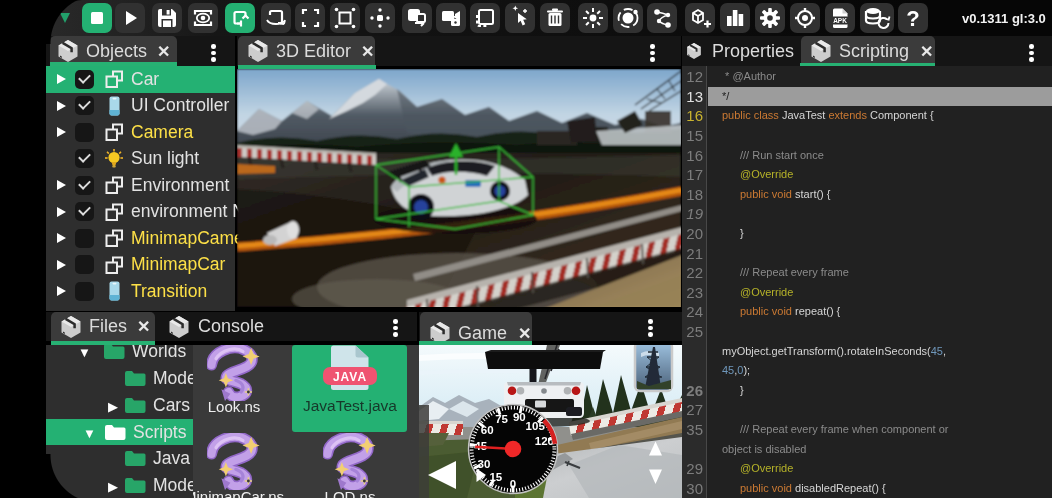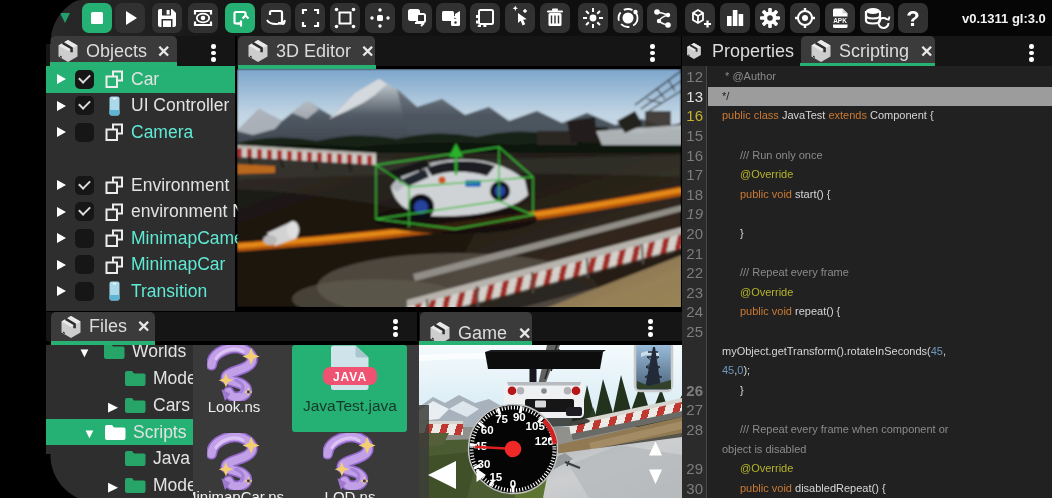--- a/index.html
+++ b/index.html
@@ -22,21 +22,21 @@
   .underline{position:absolute;height:4px;background:#27b173}
   .menu3{position:absolute;width:4px;color:#fff}
   .dot{position:absolute;width:4.5px;height:4.5px;border-radius:50%;background:#fff;left:0}
   
   #objpanel{position:absolute;left:46px;top:66px;width:189px;height:245px;background:#2e2e2e}
   .row{position:absolute;left:0;width:100%;height:26.5px;display:flex;align-items:center}
   .row .arr{width:0;height:0;border-top:5.5px solid transparent;border-bottom:5.5px solid transparent;border-left:9px solid #fff;position:absolute;left:11px}
   .cb{position:absolute;left:29px;width:19px;height:19px;background:#161616;border-radius:5px}
   .cb.on::after{content:"";position:absolute;left:4px;top:4.2px;width:9px;height:5px;border-left:2.6px solid #dcdcdc;border-bottom:2.6px solid #dcdcdc;transform:rotate(-45deg)}
   .rlabel{position:absolute;left:85px;font-size:17.5px;color:#e2e2e2;white-space:nowrap}
-  .rlabel.dis{color:#5eead4}
+  .rlabel.dis{color:#fde047}
   .ricon{position:absolute;left:57px;width:22px;height:22px}
   .grow{background:#24b173}
   
   #codepanel{position:absolute;left:682px;top:66px;width:370px;height:432px;background:#212121;overflow:hidden}
   #gutter{position:absolute;left:0;top:0;width:25px;height:100%;background:#2b2b2b;border-right:1px solid #484848}
   .ln{position:absolute;right:3px;width:22px;text-align:right;font-size:15px;color:#7d7d7d;line-height:19.6px}
   .cl{position:absolute;left:40px;width:342px;font-size:11px;line-height:19.6px;color:#c4c4c4;white-space:nowrap}
   .kw{color:#cc7a33}.cm{color:#8b8b8b}.an{color:#b5b229}.num{color:#6f97bb}.wh{color:#d6d6d6}
   
   #filetree{position:absolute;left:46px;top:345px;width:147px;height:153px;background:#2e2e2e;overflow:hidden}
@@ -338,20 +338,29 @@
     <div class="tab" style="left:5px;width:104px;height:29px">
       <svg class="hex" width="22" height="24" viewBox="0 0 22 24" style="margin-left:9px">
           <path d="M11 1 L20.5 6.5 V17.5 L11 23 L1.5 17.5 V6.5 Z" fill="#cdcdcd"></path>
           <path d="M1.5 6.5 L11 12 L20.5 6.5 L11 1 Z" fill="#e9e9e9"></path>
           <path d="M5.6 3.9 L14.6 9.1 L14.6 13.2" stroke="#2c2c2c" stroke-width="2.5" fill="none"></path>
           <path d="M3 16.5 l1.8 1 v1.6 l-1.8-1 Z" fill="#2c2c2c"></path>
         </svg>
       <span class="tablabel" style="margin-left:7px">Files</span>
       <span class="tabx" style="margin-left:10px">✕</span>
     </div>
+    <div class="tab inactive" style="left:114px;width:120px;height:29px">
+      <svg class="hex" width="22" height="24" viewBox="0 0 22 24" style="margin-left:8px">
+          <path d="M11 1 L20.5 6.5 V17.5 L11 23 L1.5 17.5 V6.5 Z" fill="#cdcdcd"></path>
+          <path d="M1.5 6.5 L11 12 L20.5 6.5 L11 1 Z" fill="#e9e9e9"></path>
+          <path d="M5.6 3.9 L14.6 9.1 L14.6 13.2" stroke="#2c2c2c" stroke-width="2.5" fill="none"></path>
+          <path d="M3 16.5 l1.8 1 v1.6 l-1.8-1 Z" fill="#2c2c2c"></path>
+        </svg>
+      <span class="tablabel" style="margin-left:8px">Console</span>
+    </div>
     <div class="menu3" style="left:347px;top:7px">
         <i class="dot" style="top:0"></i>
         <i class="dot" style="top:6.5px"></i>
         <i class="dot" style="top:13px"></i>
       </div>
   </div>
   <div class="underline" style="left:51px;top:341px;width:104px"></div>
 
   <div class="tabbar" style="left:419px;top:312px;width:263px;height:29px">
     <div class="tab" style="left:1px;width:112px;height:42px">
@@ -393,20 +402,36 @@
       <span class="rlabel">Car</span>
     </div>
     <div class="row" style="top:53px">
       <span class="arr"></span>
       <span class="cb"></span>
       <span class="ricon"><svg width="22" height="22">
           <rect x="10" y="3.5" width="9" height="9" fill="none" stroke="#ededed" stroke-width="2"></rect>
           <rect x="3.5" y="8.5" width="10.5" height="10.5" fill="#2e2e2e" stroke="#ededed" stroke-width="2"></rect>
         </svg></span>
       <span class="rlabel dis">Camera</span>
+    </div>
+    <div class="row" style="top:79.5px">
+      <span class="cb on"></span>
+      <span class="ricon"><svg width="22" height="22">
+          <g stroke="#f0b428" stroke-width="1.6">
+            <path d="M11 1 v2.6"></path>
+            <path d="M4 3.8 l1.8 1.8"></path>
+            <path d="M18 3.8 l-1.8 1.8"></path>
+            <path d="M2 10 h2.6"></path>
+            <path d="M17.4 10 h2.6"></path>
+          </g>
+          <circle cx="11" cy="9.5" r="5.6" fill="#f7c922"></circle>
+          <path d="M8.7 14 h4.6 l-.7 3 q-.3 1.4-1.6 1.4 q-1.3 0-1.6-1.4 Z" fill="#e0a81c"></path>
+          <rect x="9.2" y="17.6" width="3.6" height="1.8" rx="0.9" fill="#caa53c"></rect>
+        </svg></span>
+      <span class="rlabel">Sun light</span>
     </div>
     <div class="row" style="top:106px">
       <span class="arr"></span>
       <span class="cb on"></span>
       <span class="ricon"><svg width="22" height="22">
           <rect x="10" y="3.5" width="9" height="9" fill="none" stroke="#ededed" stroke-width="2"></rect>
           <rect x="3.5" y="8.5" width="10.5" height="10.5" fill="#2e2e2e" stroke="#ededed" stroke-width="2"></rect>
         </svg></span>
       <span class="rlabel">Environment</span>
     </div>
@@ -460,30 +485,30 @@
       <div class="ln" style="top:118.80000000000001px;">18</div>
       <div class="ln" style="top:138.4px;font-style:italic;">19</div>
       <div class="ln" style="top:158px;">20</div>
       <div class="ln" style="top:177.6px;">21</div>
       <div class="ln" style="top:197.2px;">22</div>
       <div class="ln" style="top:216.8px;">23</div>
       <div class="ln" style="top:236.4px;">24</div>
       <div class="ln" style="top:256px;">25</div>
       <div class="ln" style="top:314.8px;font-weight:bold;">26</div>
       <div class="ln" style="top:334.40000000000003px;">27</div>
-      <div class="ln" style="top:354px;">28</div>
+      <div class="ln" style="top:354px;">35</div>
       <div class="ln" style="top:393.2px;">29</div>
       <div class="ln" style="top:412.8px;">30</div>
     </div>
 <div id="codelines">
       <div class="cl" style="top:1.2px;padding-left:0px"><span class="cm">&nbsp;* @Author</span></div>
       <div class="abs" style="left:26px;top:20.8px;width:344px;height:19.6px;background:#9c9c9c"></div>
       <div class="cl" style="top:20.8px;padding-left:0px"><span style="color:#1d1d1d">*/</span></div>
       <div class="cl" style="top:40.400000000000006px;padding-left:0px"><span class="kw">public class</span> <span class="wh">JavaTest</span> <span class="kw">extends</span> <span class="wh">Component {</span></div>
-      <div class="cl" style="top:79.60000000000001px;padding-left:18px"><span class="cm">/// Run only once</span></div>
+      <div class="cl" style="top:79.60000000000001px;padding-left:18px"><span class="cm">/// Run start once</span></div>
       <div class="cl" style="top:99.2px;padding-left:18px"><span class="an">@Override</span></div>
       <div class="cl" style="top:118.80000000000001px;padding-left:18px"><span class="kw">public void</span> <span class="wh">start() {</span></div>
       <div class="cl" style="top:158px;padding-left:18px"><span class="wh">}</span></div>
       <div class="cl" style="top:197.2px;padding-left:18px"><span class="cm">/// Repeat every frame</span></div>
       <div class="cl" style="top:216.8px;padding-left:18px"><span class="an">@Override</span></div>
       <div class="cl" style="top:236.4px;padding-left:18px"><span class="kw">public void</span> <span class="wh">repeat() {</span></div>
       <div class="cl" style="top:275.6px;padding-left:0px"><span class="wh">myObject.getTransform().rotateInSeconds(</span><span class="num">45</span><span class="wh">,</span></div>
       <div class="cl" style="top:295.2px;padding-left:0px"><span class="num">45</span><span class="wh">,</span><span class="num">0</span><span class="wh">);</span></div>
       <div class="cl" style="top:314.8px;padding-left:18px"><span class="wh">}</span></div>
       <div class="cl" style="top:354px;padding-left:18px"><span class="cm">/// Repeat every frame when component or</span></div>

